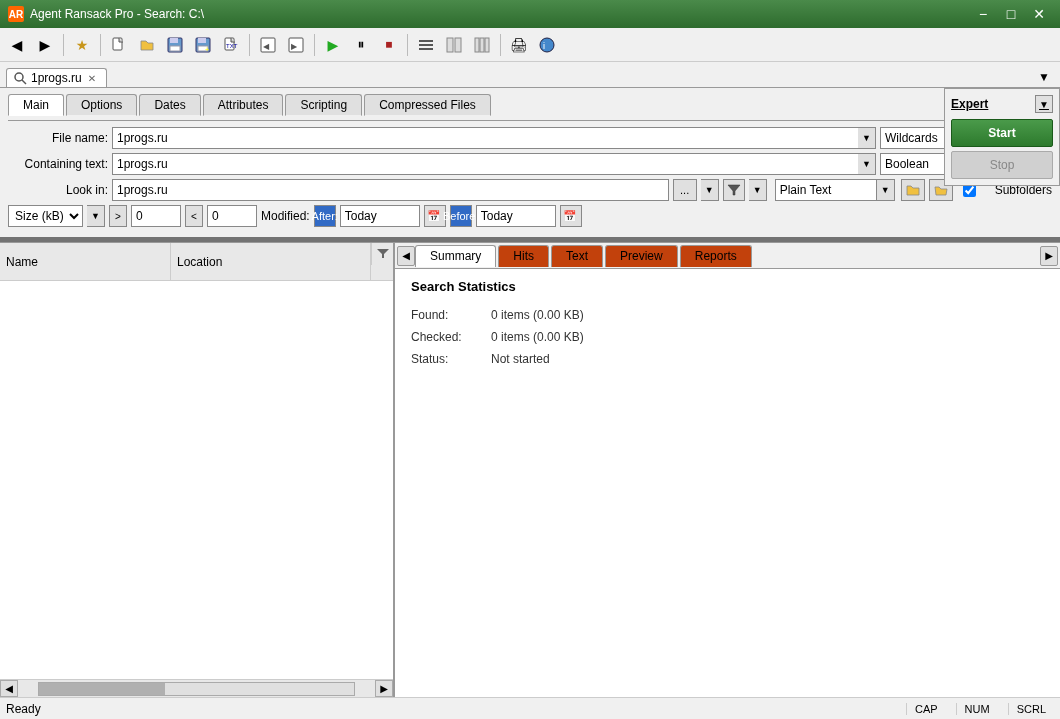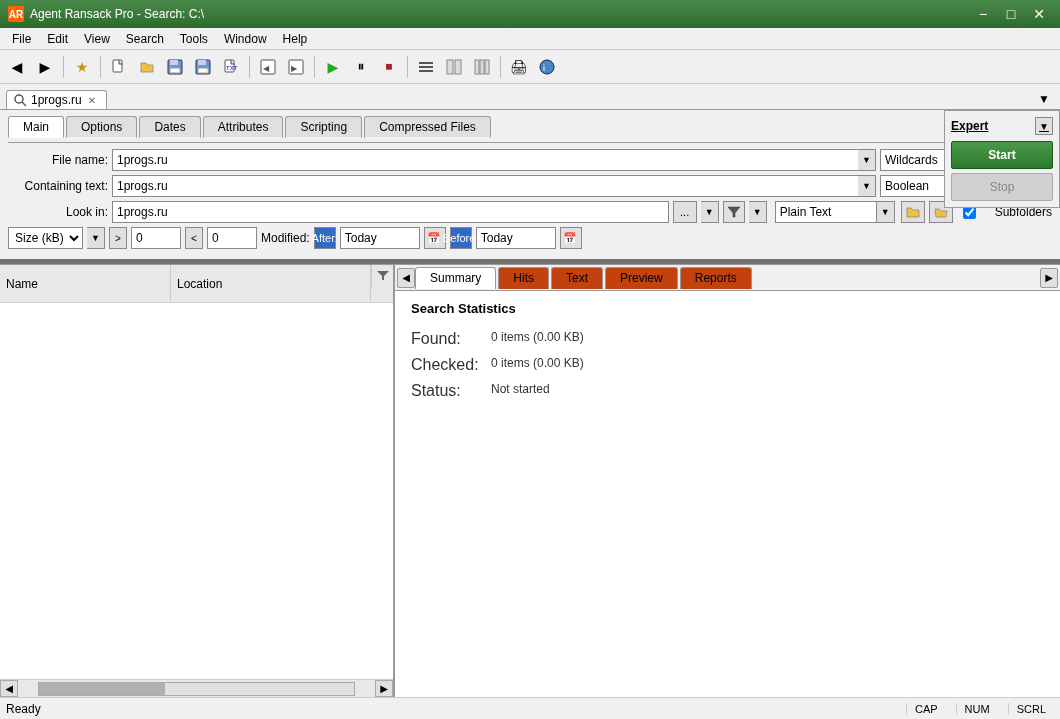--- a/index.html
+++ b/index.html
@@ -208,21 +208,21 @@
       padding: 0 2px;
     }
     .right-tab { padding: 2px 14px; border: 1px solid #999; border-bottom: none; background: #c2410c; cursor: pointer; font-size: 12px; margin-right: 2px; border-radius: 3px 3px 0 0; height: 22px; display: flex; align-items: center; }
     .right-tab.active { background: #fff; }
     .tab-nav-left { width: 18px; height: 20px; border: 1px solid #999; background: #e0e0e0; display: flex; align-items: center; justify-content: center; cursor: pointer; font-size: 10px; border-radius: 2px; }
     .tab-nav-right { width: 18px; height: 20px; border: 1px solid #999; background: #e0e0e0; display: flex; align-items: center; justify-content: center; cursor: pointer; font-size: 10px; border-radius: 2px; margin-left: auto; }
 
     #right-content { flex: 1; padding: 10px 16px; overflow-y: auto; }
     .stats-title { font-size: 13px; font-weight: bold; margin-bottom: 14px; }
     .stats-row { display: flex; margin-bottom: 8px; }
-    .stats-key { width: 80px; font-size: 16px; color: #333; }
+    .stats-key { width: 80px; font-size: 12px; color: #333; }
     .stats-val { font-size: 12px; color: #333; }
 
     
     #statusbar {
       background: #f0f0f0;
       height: 22px;
       border-top: 1px solid #ccc;
       display: flex;
       align-items: center;
       padding: 0 6px;
@@ -243,29 +243,20 @@
   <div id="titlebar">
     <div class="title-icon">AR</div>
     <span class="title-text">Agent Ransack Pro - Search: C:\</span>
     <div class="win-controls">
       <button class="win-btn">−</button>
       <button class="win-btn">□</button>
       <button class="win-btn close">✕</button>
     </div>
   </div>
 
-  <div id="menubar">
-    <div class="menu-item">File</div>
-    <div class="menu-item">Edit</div>
-    <div class="menu-item">View</div>
-    <div class="menu-item">Search</div>
-    <div class="menu-item">Tools</div>
-    <div class="menu-item">Window</div>
-    <div class="menu-item">Help</div>
-  </div>
 
   <div id="toolbar">
     <button class="tb-btn">◀</button>
     <button class="tb-btn">▶</button>
     <span class="tb-sep"></span>
     <button class="tb-btn tb-star">★</button>
     <span class="tb-sep"></span>
     <button class="tb-btn">
       <svg width="16" height="16" viewBox="0 0 16 16">
           <rect x="2" y="1" width="9" height="12" rx="1" fill="white" stroke="#555" stroke-width="1"></rect>

